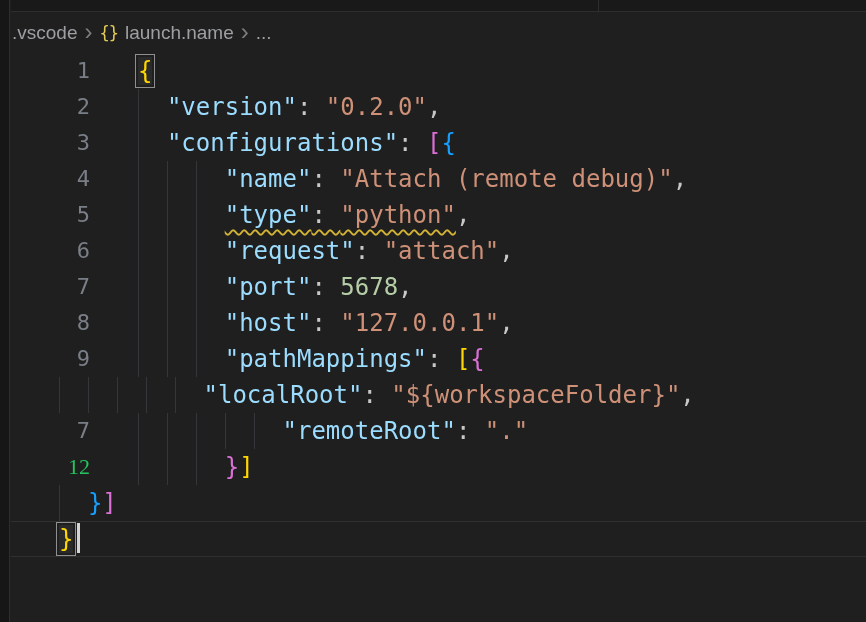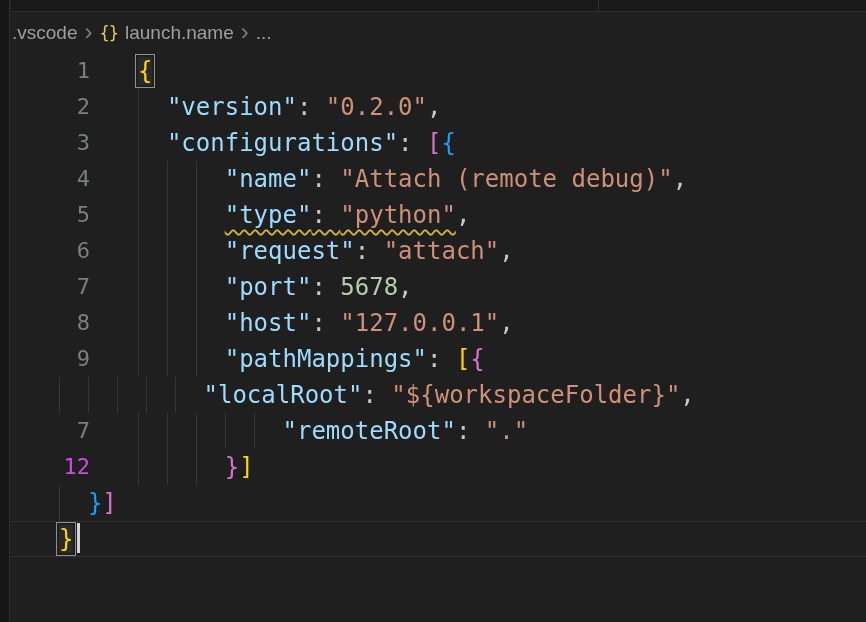--- a/index.html
+++ b/index.html
@@ -99,21 +99,21 @@
         <div class="lc"><span class="indent" style="width: 6ch;">      </span><span style="color: rgb(156, 220, 254);">"pathMappings"</span><span style="color: rgb(200, 200, 200);">: </span><span style="color: rgb(255, 215, 0);">[</span><span style="color: rgb(218, 112, 214);">{</span></div>
       </div>
       <div class="row">
         <div class="lc"><span class="indent" style="width: 10ch;">          </span><span style="color: rgb(156, 220, 254);">"localRoot"</span><span style="color: rgb(200, 200, 200);">: </span><span style="color: rgb(206, 145, 120);">"${workspaceFolder}"</span><span style="color: rgb(200, 200, 200);">,</span></div>
       </div>
       <div class="row">
         <div class="ln" style="color: rgb(122, 127, 135);">7</div>
         <div class="lc"><span class="indent" style="width: 10ch;">          </span><span style="color: rgb(156, 220, 254);">"remoteRoot"</span><span style="color: rgb(200, 200, 200);">: </span><span style="color: rgb(206, 145, 120);">"."</span></div>
       </div>
       <div class="row">
-        <div class="ln" style="color: #d946ef;">12</div>
+        <div class="ln" style="color: #22c55e; font-family: Liberation Serif, serif;">12</div>
         <div class="lc"><span class="indent" style="width: 6ch;">      </span><span style="color: rgb(218, 112, 214);">}</span><span style="color: rgb(255, 215, 0);">]</span></div>
       </div>
       <div class="row">
         <div class="lc"><span class="indent" style="width: 2ch;">  </span><span style="color: rgb(23, 159, 255);">}</span><span style="color: rgb(218, 112, 214);">]</span></div>
       </div>
       <div class="row">
         <div class="lc cur"><span class="match" style="color: rgb(255, 215, 0);">}</span><span class="cursor" style="background: rgb(212, 212, 212);"></span></div>
       </div>
     </div>
 

